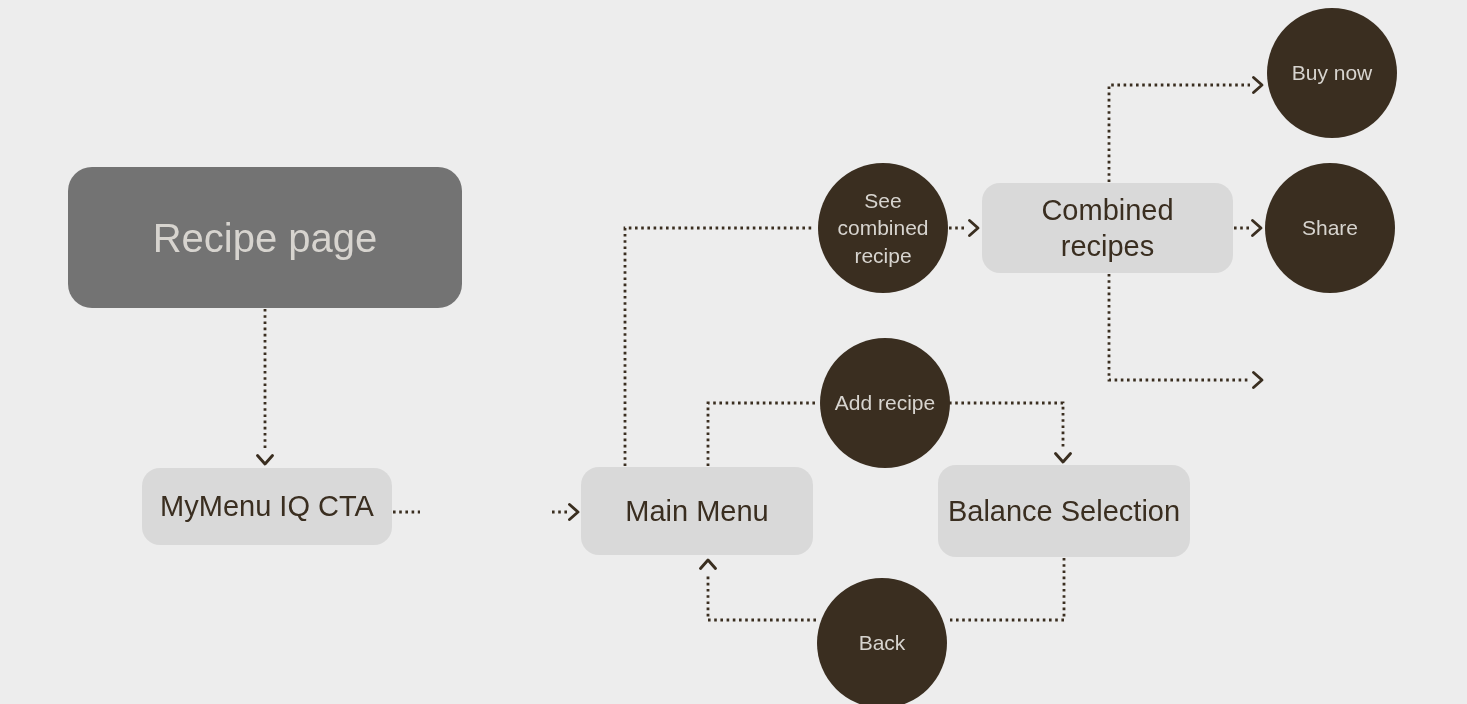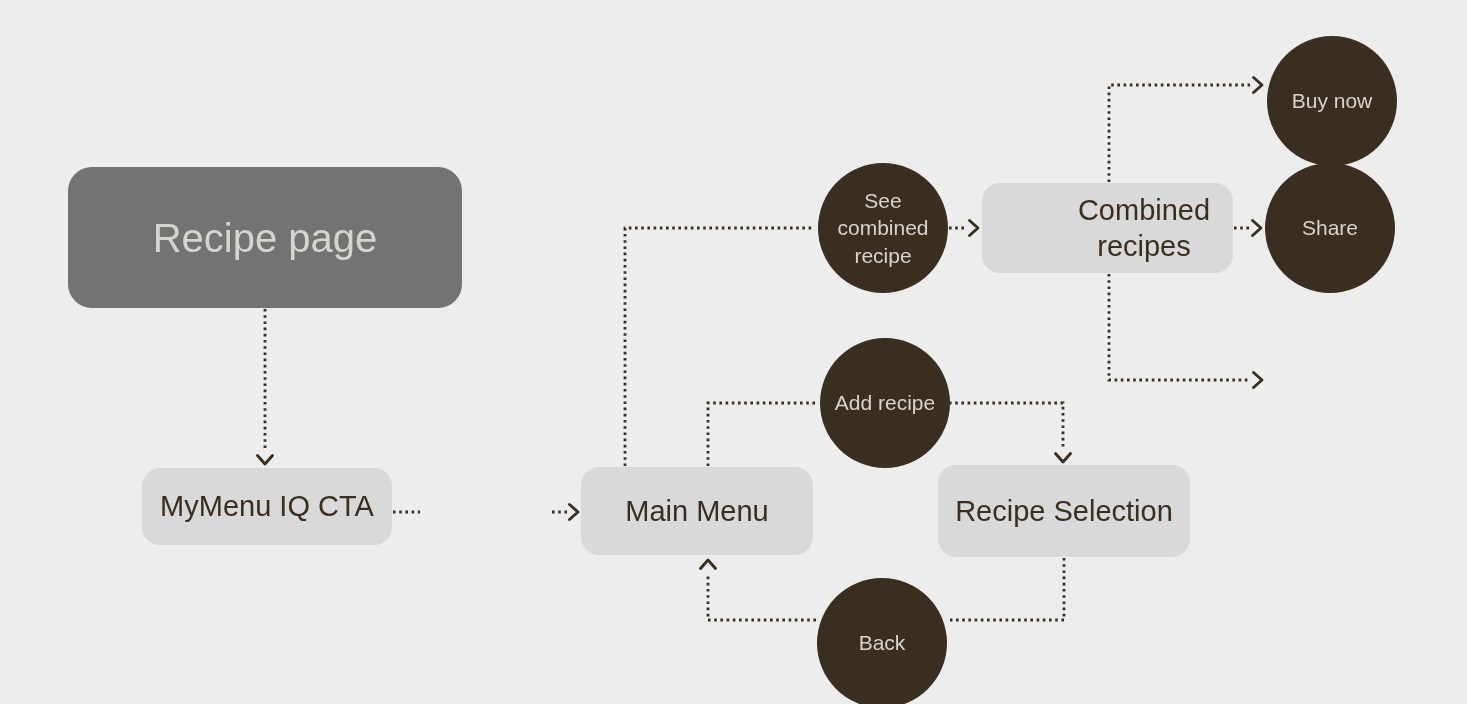--- a/index.html
+++ b/index.html
@@ -143,38 +143,38 @@
 
 
   <div class="node box light" style="left:581px; top:467px; width:232px; height:88px;">
     <span class="lbl">Main Menu</span>
   </div>
 
   <div class="node circle" style="left:818px; top:163px; width:130px; height:130px;">
     <span class="lbl">See combined recipe</span>
   </div>
 
-  <div class="node box light" style="left:982px; top:183px; width:251px; height:90px;justify-content:flex-end;">
+  <div class="node box light" style="left:982px; top:183px; width:251px; height:90px;">
     <span class="lbl narrow">Combined recipes</span>
   </div>
 
-  <div class="node circle" style="left:1267px; top:36px; width:130px; height:130px;text-align:right;">
+  <div class="node circle" style="left:1267px; top:8px; width:130px; height:130px;text-align:right;">
     <span class="lbl">Buy now</span>
   </div>
 
   <div class="node circle" style="left:1265px; top:163px; width:130px; height:130px;">
     <span class="lbl">Share</span>
   </div>
 
 
   <div class="node circle" style="left:820px; top:338px; width:130px; height:130px;">
     <span class="lbl">Add recipe</span>
   </div>
 
   <div class="node box light" style="left:938px; top:465px; width:252px; height:92px;">
-    <span class="lbl">Recipe Selection</span>
+    <span class="lbl">Balance Selection</span>
   </div>
 
   <div class="node circle" style="left:817px; top:578px; width:130px; height:130px;">
     <span class="lbl">Back</span>
   </div>
 
 </div>
 
 </body></html>

